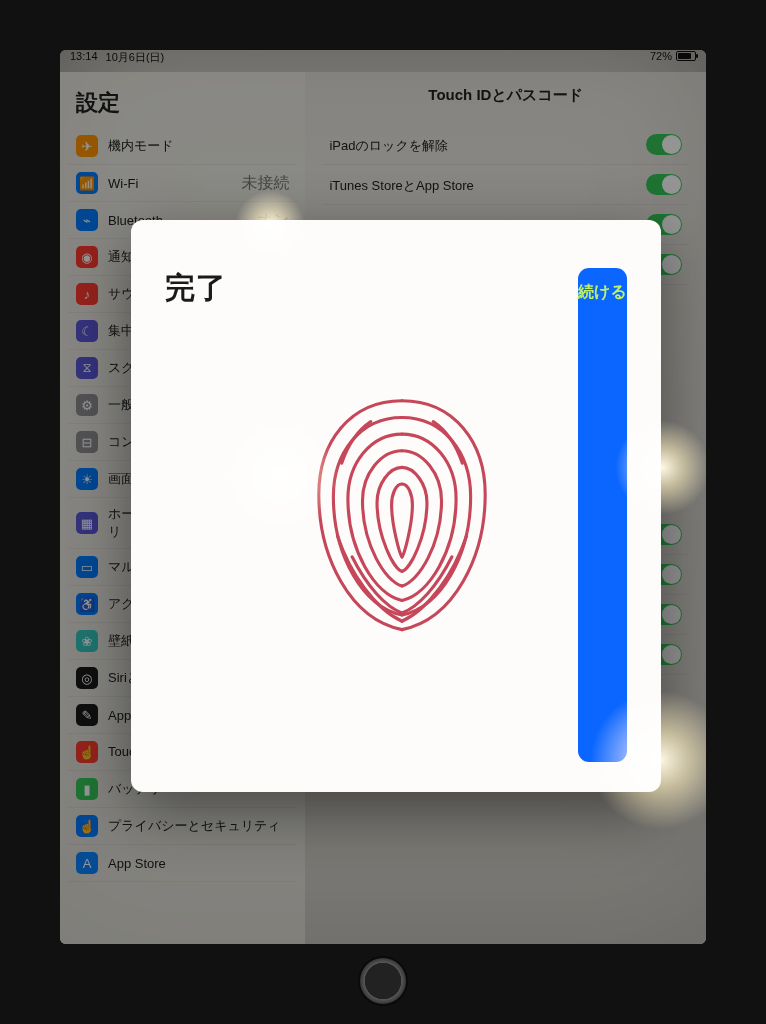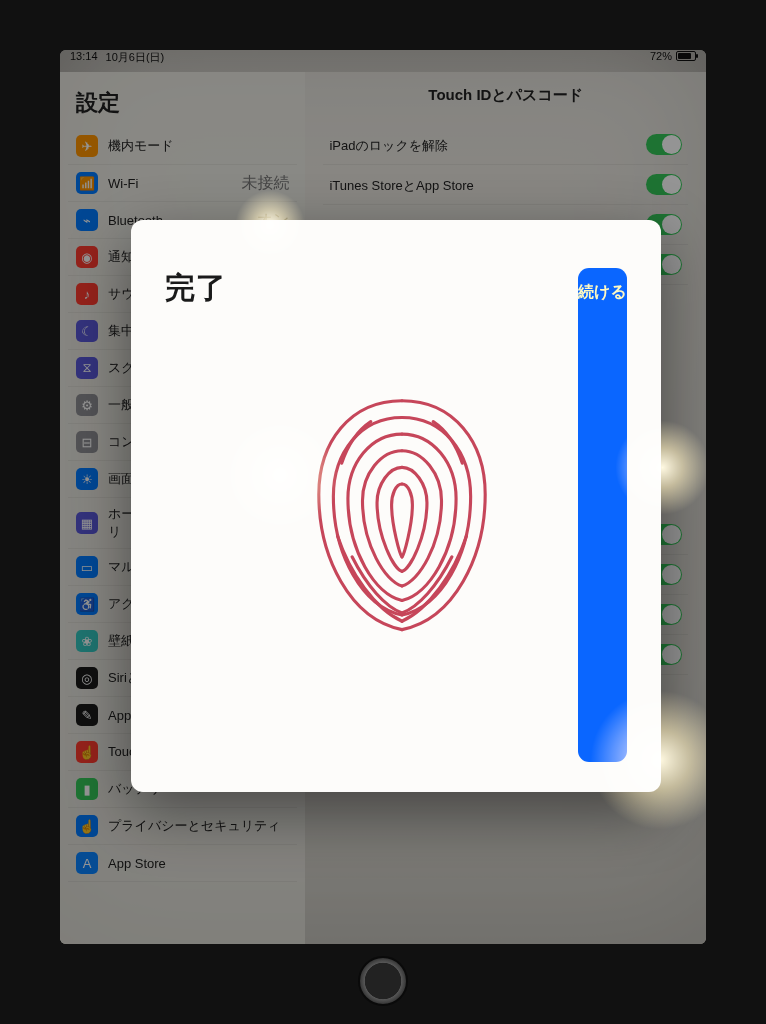--- a/index.html
+++ b/index.html
@@ -105,21 +105,21 @@
     margin-top:14px; line-height:1.55;
     max-width: 300px; align-self:center;
   }
   .fp-wrap{
     flex:1; display:flex; align-items:center; justify-content:center;
     margin: 10px 0 20px;
   }
   .fp{ width:210px; height:260px; }
   .m-btn{
     background:#0a66ff;
-    color:#fef9c3; font-size:16px; font-weight:600;
+    color:#bef264; font-size:16px; font-weight:600;
     text-align:center;
     border-radius:11px;
     padding:14px 0;
     cursor:pointer;
   }
 
   
   .glare{position:absolute;border-radius:50%;background:radial-gradient(circle,#fff5d0 0%,rgba(255,230,150,.6) 30%,rgba(255,230,150,0) 70%);pointer-events:none;z-index:20;mix-blend-mode:screen;}
   .g1{width:120px;height:120px;left:160px;top:365px;}
   .g2{width:95px;height:95px;left:555px;top:370px;}

